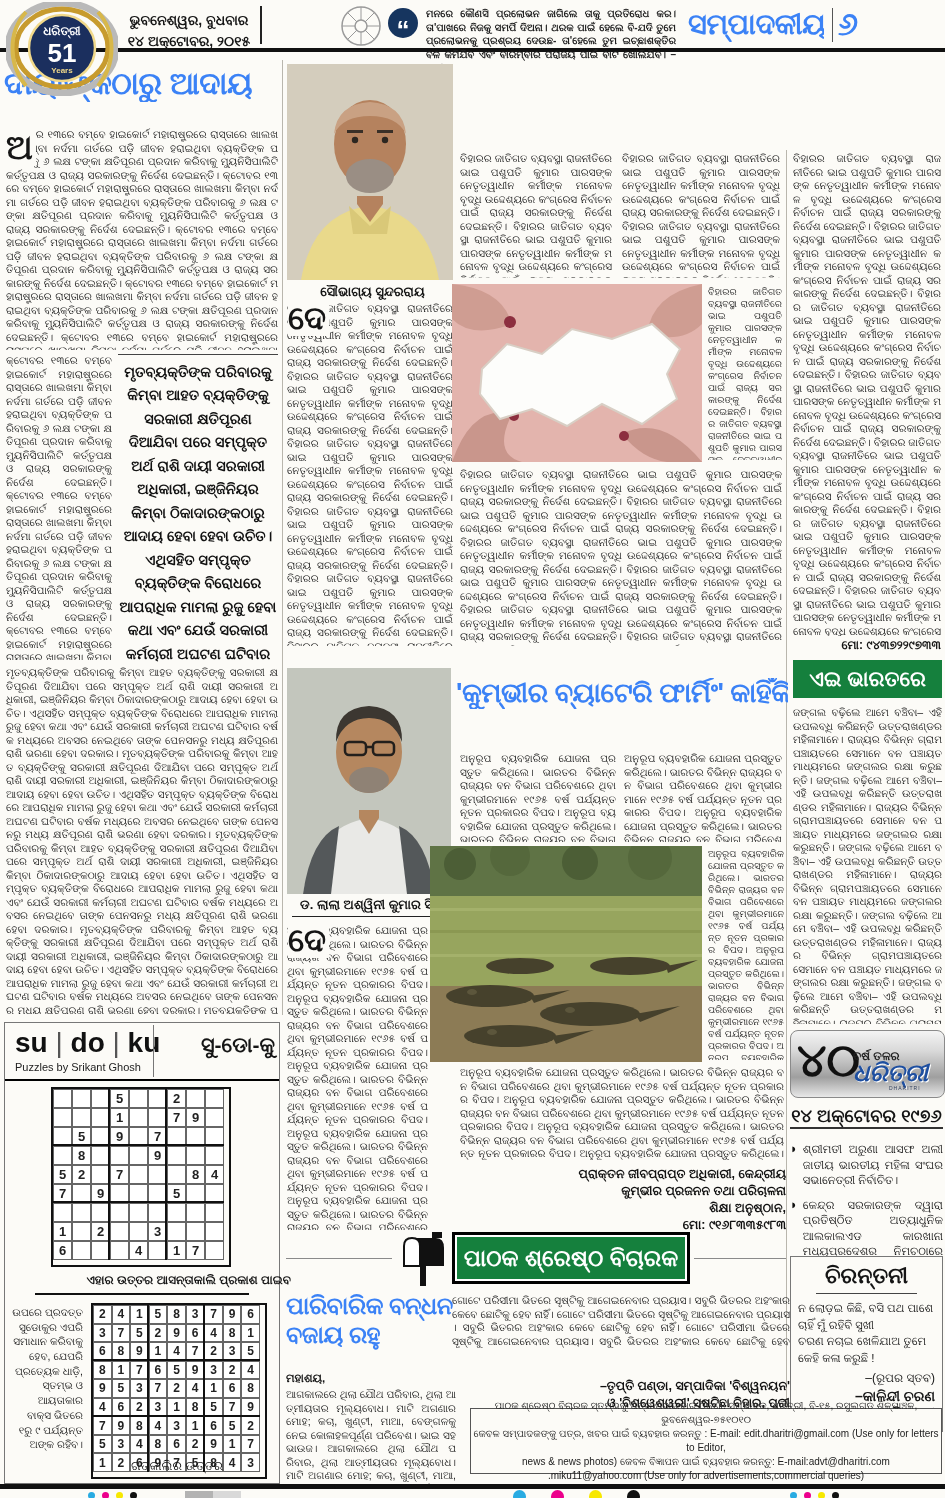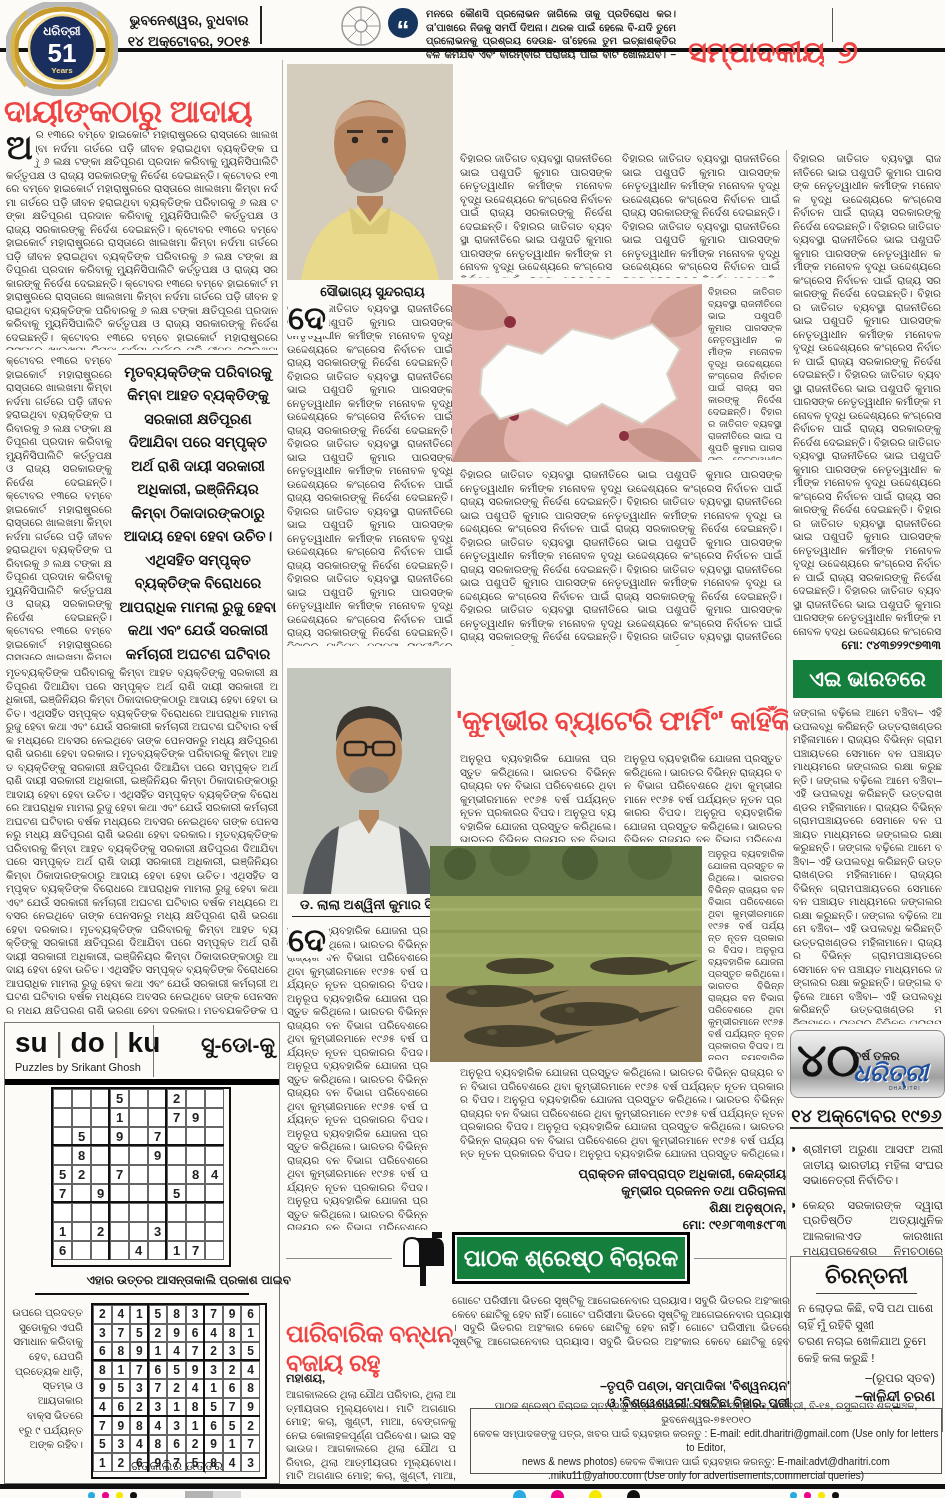--- a/index.html
+++ b/index.html
@@ -2,21 +2,21 @@
 <html><head>
 <meta charset="utf-8">
 <style>
   html,body{margin:0;padding:0;background:#e8e6e0;}
   #page{position:relative;width:945px;height:1498px;margin:0 auto;background:#fcfbf7;
         font-family:"Liberation Sans",sans-serif;color:#151515;overflow:hidden;}
   .abs{position:absolute;}
   .fill{font-size:10.5px;line-height:13.5px;text-align:justify;color:#222;
         overflow:hidden;word-break:break-all;}
   .fill-sm{font-size:9.5px;line-height:12px;}
-  .headline{font-weight:bold;color:#ef4444;letter-spacing:-0.5px;overflow:hidden;white-space:nowrap;margin-top:28px;}
+  .headline{font-weight:bold;color:#3b82f6;letter-spacing:-0.5px;overflow:hidden;white-space:nowrap;}
   .rule-h{background:#111;}
   .rule-thin{background:#8a8a8a;}
   .vrule{background:#b9b6ad;width:1px;}
   .dropcap{font-weight:bold;line-height:1;background:#fcfbf7;z-index:3;padding:0 3px 2px 0;}
   .byline{font-weight:bold;font-size:13px;color:#111;}
   .pullquote{font-weight:bold;font-size:14.5px;line-height:1.62;text-align:center;color:#111;overflow:hidden;}
   .boxed{border:1px solid #777;background:#fcfbf7;}
   
   .sgrid{display:grid;background:#fff;}
   .sgrid .cell{border:1px solid #666;display:flex;align-items:center;justify-content:center;
@@ -234,21 +234,21 @@
       <div>ନ ଲୋଡ଼ଇ କିଛି, ବସି ପଥ ପାଶେ</div>
       <div>ଚାହିଁ ମୁଁ ରହିବି ସୁଖୀ</div>
       <div>ଚରଣ ନଚାଇ ଖେଳିଯାଅ ତୁମେ</div>
       <div>କେହି କଳା କରୁଛି !</div>
     </div>
     <div style="text-align:right;font-size:12px;margin-top:4px;">–(ରୂପର ସ୍ତବ)</div>
     <div style="text-align:right;font-size:14px;font-weight:bold;margin-top:3px;">–କାଳିନ୍ଦୀ ଚରଣ ପାଣିଗ୍ରାହୀ</div>
   </div>
 
   <div class="abs boxed" style="left:4px;top:1022px;width:274px;height:460px;">
-    <div class="abs" style="left:0;top:0;width:274px;height:56px;border-bottom:6px solid #000000;">
+    <div class="abs" style="left:0;top:0;width:274px;height:56px;border-bottom:2px solid #000000;">
       <div class="abs" style="left:10px;top:4px;font-size:28px;font-weight:bold;color:#111;">
         <span>su</span><span style="font-weight:normal;color:#555;"> | </span><span>do</span><span style="font-weight:normal;color:#555;"> | </span><span>ku</span>
       </div>
       <div class="abs" style="left:10px;top:38px;font-size:11px;color:#222;">Puzzles by Srikant Ghosh</div>
       <div class="abs vrule" style="left:148px;top:2px;height:52px;background:#777;"></div>
       <div class="abs" style="left:152px;top:10px;width:118px;text-align:right;font-size:21px;font-weight:bold;">ସୁ-ଡୋ-କୁ</div>
     </div>
 
     <div class="abs" style="left:46px;top:64px;width:176px;height:176px;border:2.5px solid #111;">
       <div class="sgrid" style="grid-template-columns:repeat(9,1fr);grid-template-rows:repeat(9,1fr);width:171px;height:171px;font-size:13px;">

